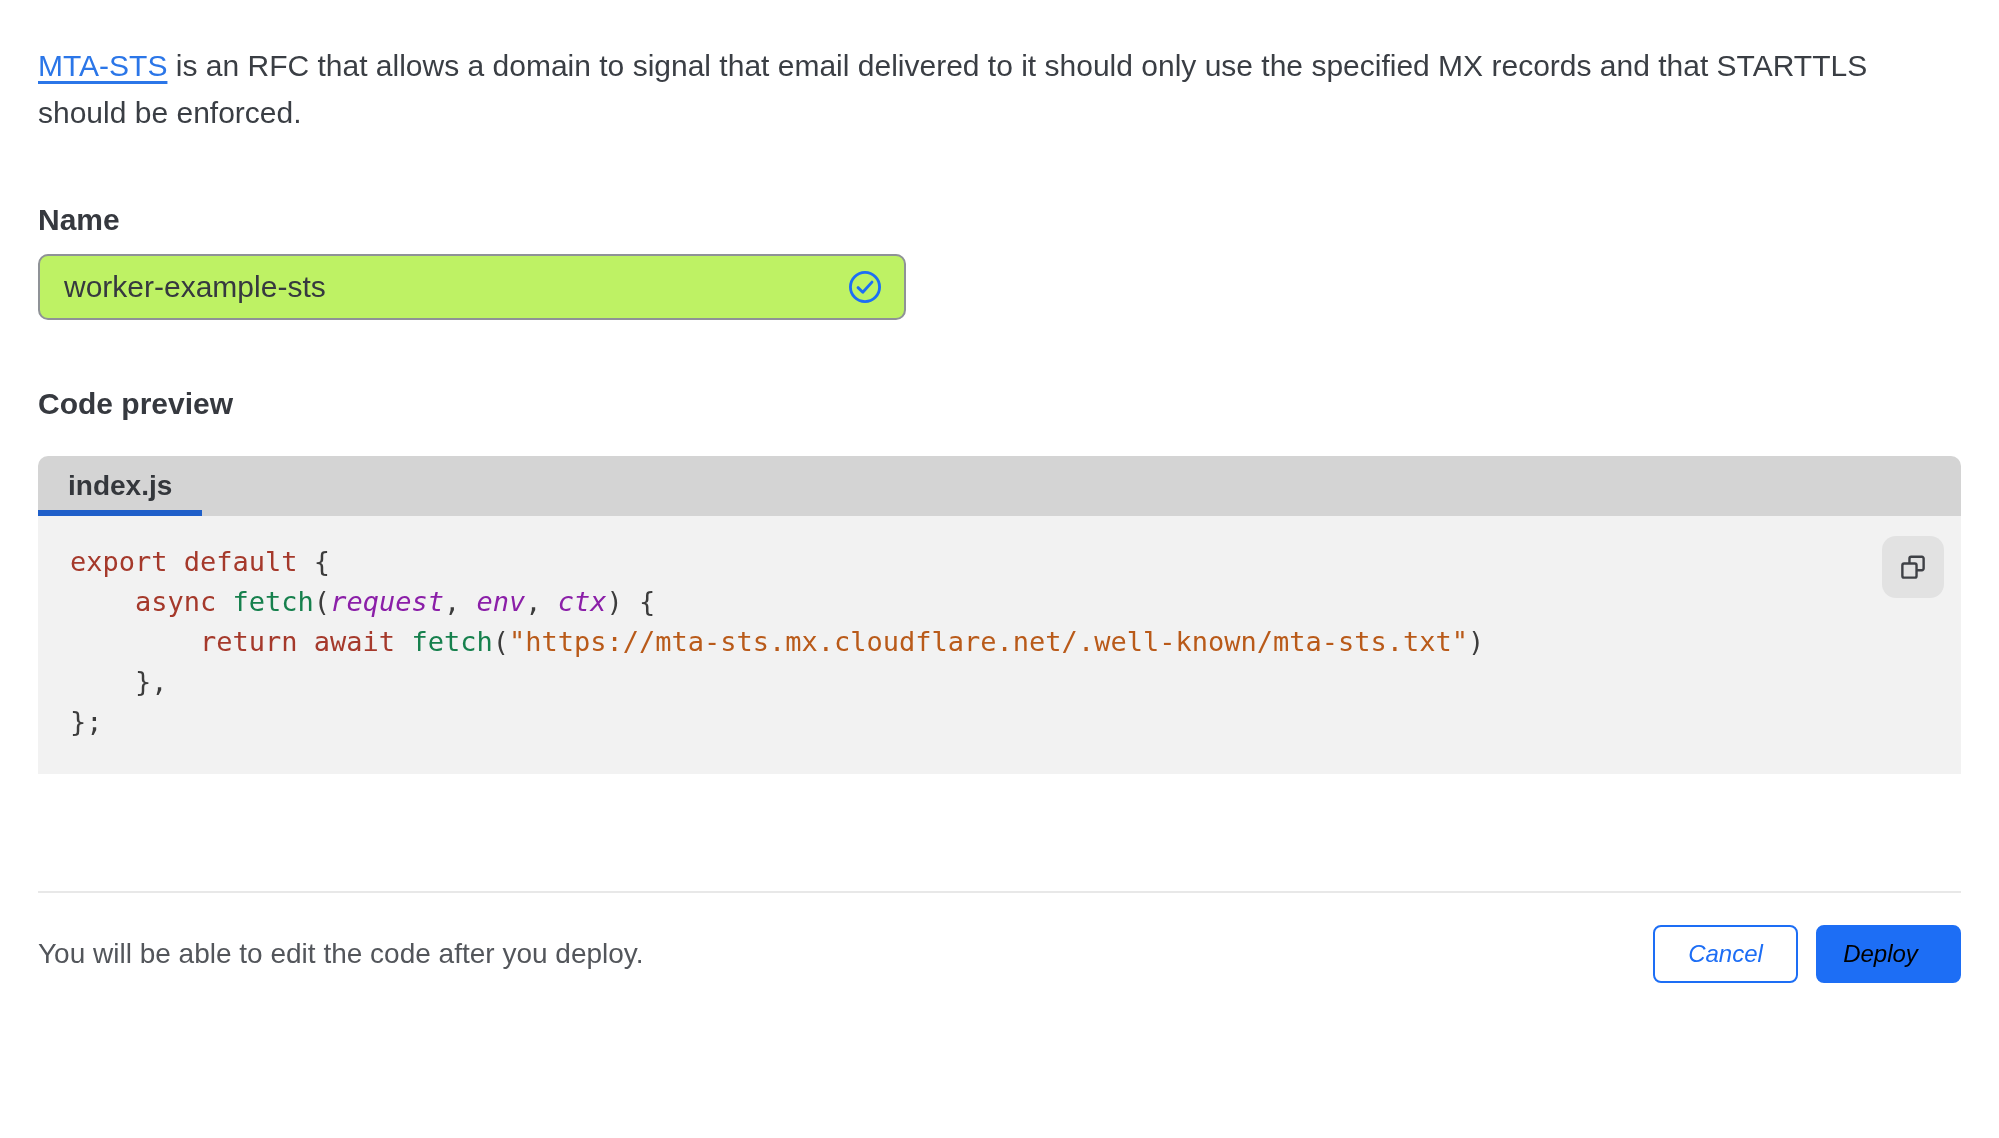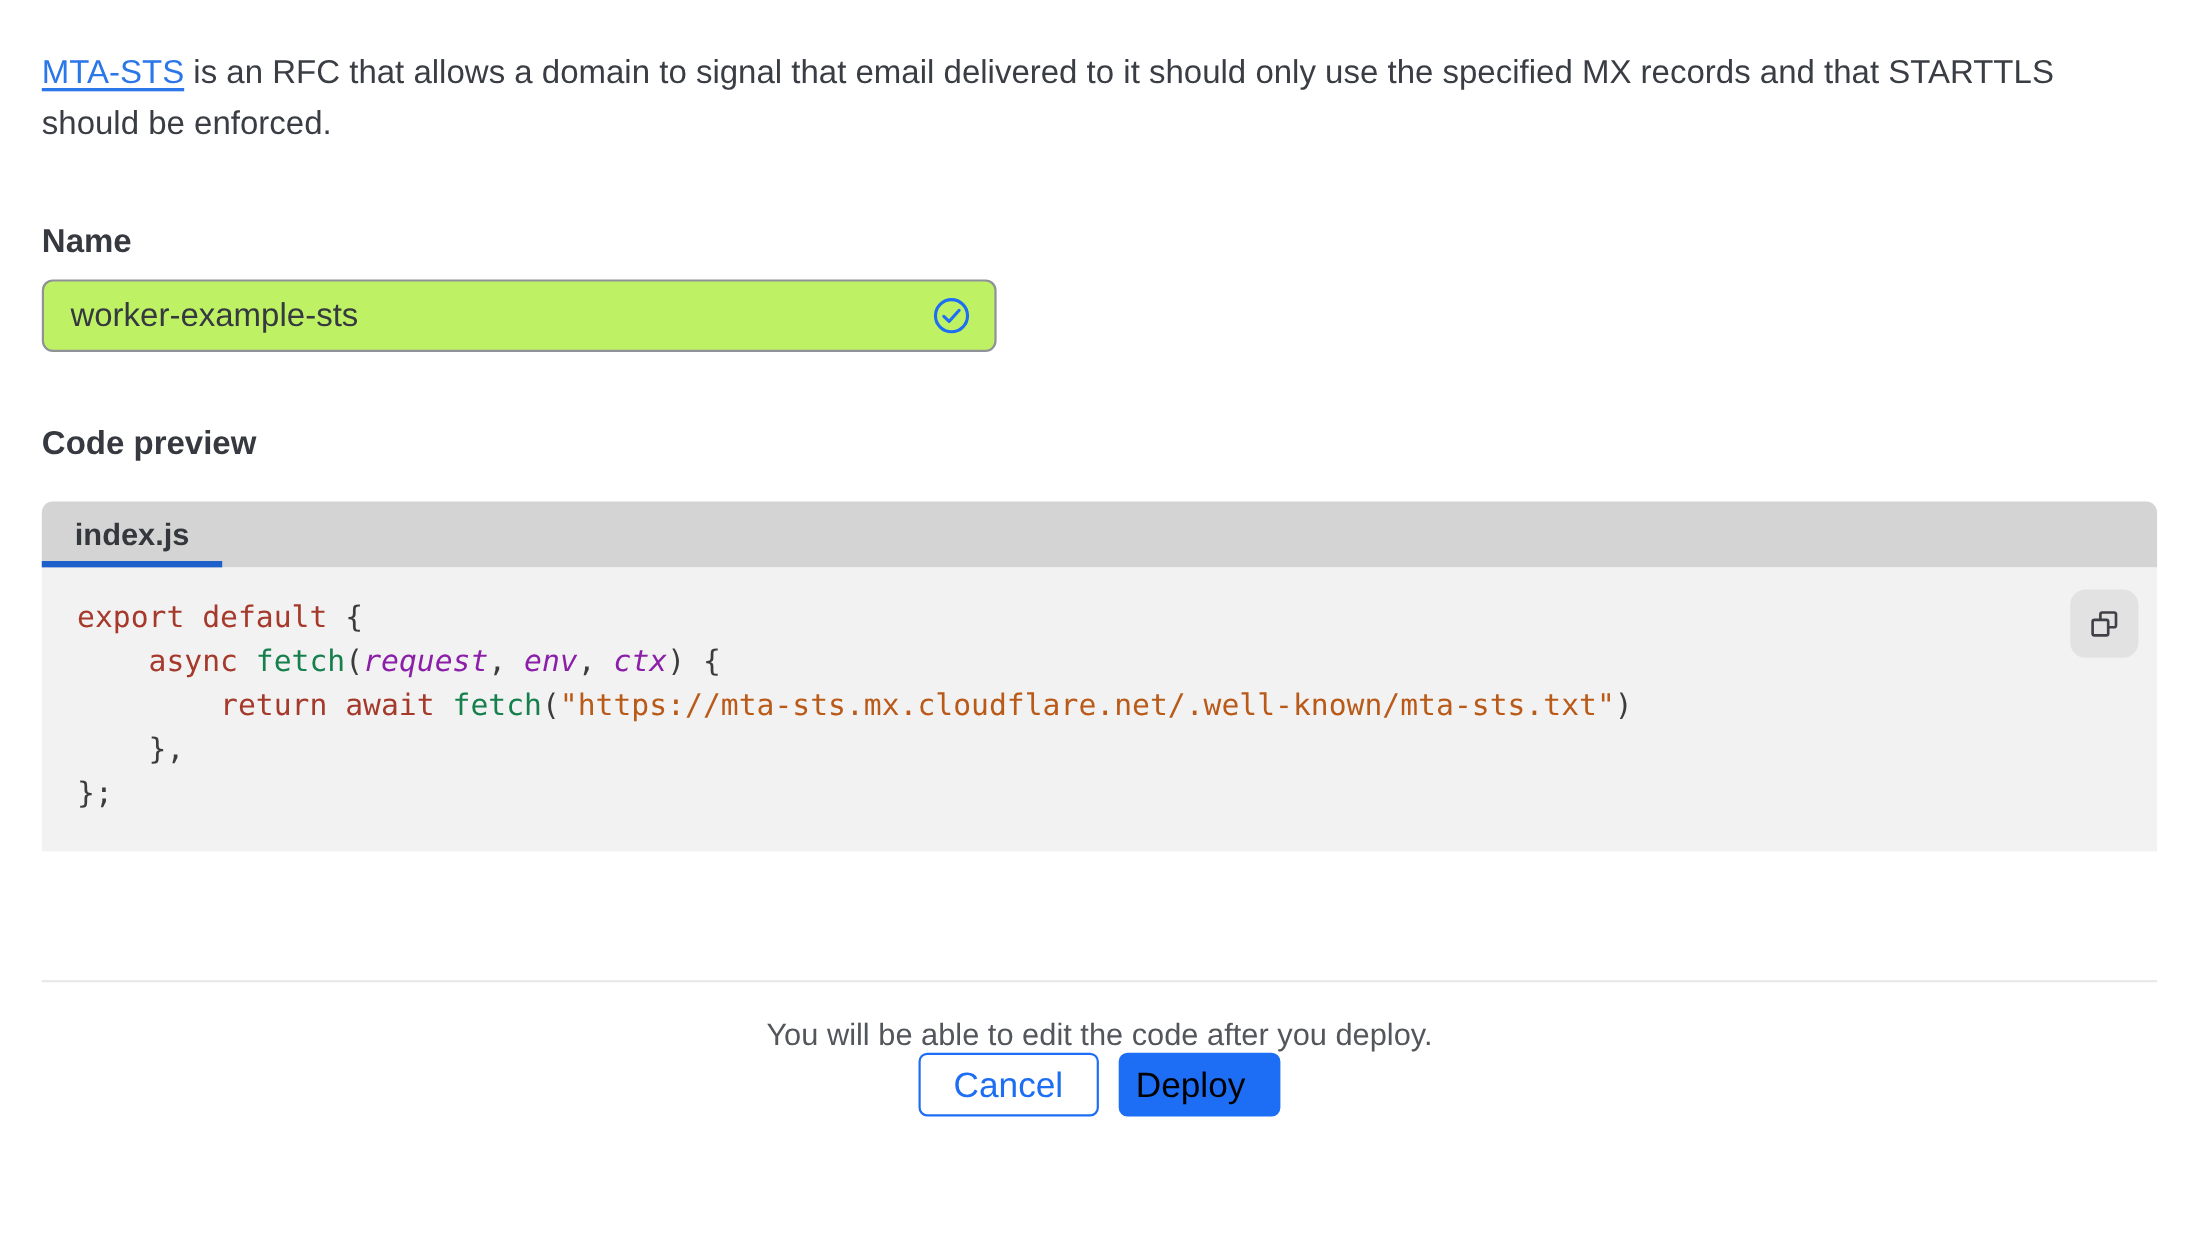--- a/index.html
+++ b/index.html
@@ -133,36 +133,35 @@
   .footer-divider {
     margin-top: 117px;
     border-top: 2px solid #e8e8e8;
   }
   .footer {
     margin-top: 0;
     padding-top: 32px;
     display: flex;
     align-items: center;
     justify-content: space-between;
-    flex-direction: column;
   }
   .footer-note {
     font-size: 28px;
     color: #53565b;
   }
   .footer-actions { display: flex; gap: 18px; }
   .btn {
     height: 58px;
     min-width: 145px;
     padding: 0 30px;
     border-radius: 8px;
     font-family: "Liberation Sans", sans-serif;
-    font-size: 32px;
-    cursor: pointer;
-    display: flex; align-items: center; justify-content: center;
+    font-size: 24px;
+    cursor: pointer;
+    display: flex; align-items: center; justify-content: center; font-style: italic;
   }
   .btn-secondary {
     background: #ffffff;
     border: 2px solid var(--accent-blue, #1d6ef5);
     color: var(--accent-blue, #1d6ef5);
   }
   .btn-primary {
     background: var(--accent-blue, #1d6ef5);
     border: 2px solid var(--accent-blue, #1d6ef5);
     color: #000000;

